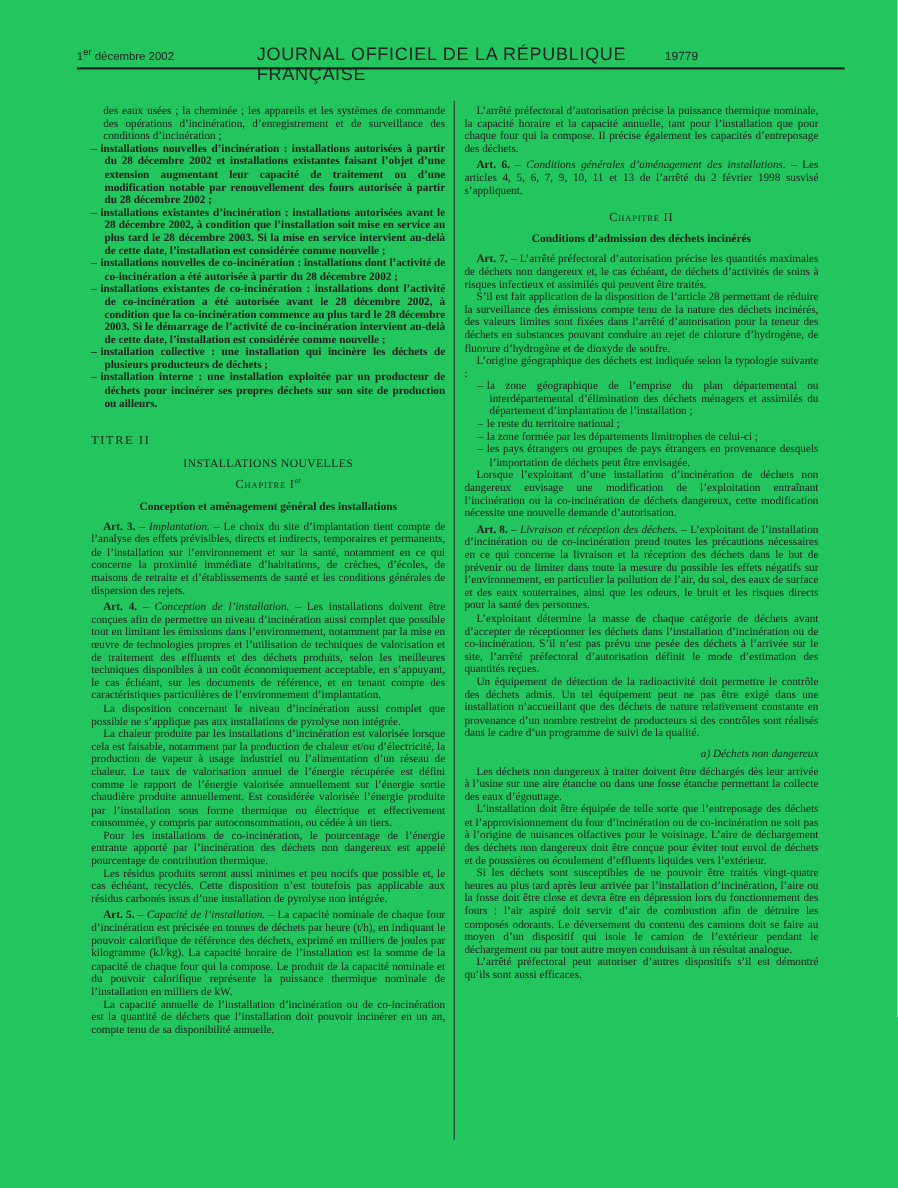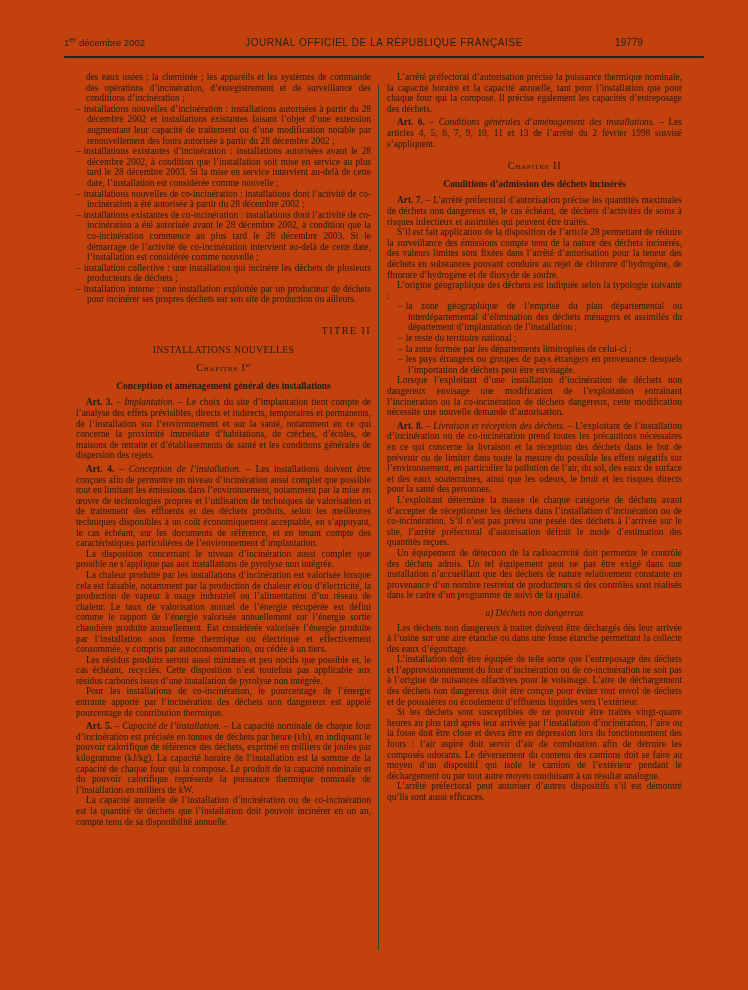--- a/index.html
+++ b/index.html
@@ -1,55 +1,55 @@
 <!DOCTYPE html>
 <html lang="fr"><head>
 <meta charset="utf-8">
 <style>
   html,body{margin:0;padding:0;background:#efeeea;}
   .page{
     width:748px;height:990px;position:relative;overflow:hidden;
-    background:#c2410c;color:#1d1c1a;
+    background:#22c55e;color:#1d1c1a;
     font-family:"Liberation Serif", serif;
   }
   
   .header-row{
     position:absolute;top:37px;left:64px;width:640px;
     display:flex;align-items:baseline;
     font-family:"Liberation Sans", sans-serif;color:#222;
   }
   .header-date{width:150px;font-size:9.5px;text-align:left;}
-  .header-title{flex:1;text-align:center;font-size:10px;letter-spacing:0.6px;}
-  .header-page{width:150px;text-align:center;font-size:10px;}
+  .header-title{flex:1;text-align:left;font-size:15px;letter-spacing:0.6px;}
+  .header-page{width:150px;text-align:left;font-size:10px;}
   .header-rule{position:absolute;top:56px;left:64px;width:640px;height:2px;background:#23221f;border-radius:1px;}
   
-  .cols{position:absolute;top:72px;left:76px;width:606px;display:flex;}
+  .cols{position:absolute;top:88px;left:76px;width:606px;display:flex;}
   .col{width:295px;font-size:9.35px;line-height:10.6px;text-align:justify;}
   .col-left{margin-right:16px;}
   .divider{position:absolute;left:378px;top:84px;height:866px;width:1px;background:#3a3936;}
   
   p{margin:0;}
   .para{text-indent:10px;}
   .cont{margin-left:10px;text-indent:0;}
-  .li{padding-left:11px;text-indent:-11px;}
+  .li{padding-left:11px;text-indent:-11px;font-weight:bold;}
   .li .mk{padding-right:3px;}
   .li2{padding-left:21px;text-indent:-10px;}
   .li2 .mk{padding-right:3px;}
   .art{margin-top:3px;}
   .artnum{font-weight:700;}
   .arttitle{font-style:italic;}
   
-  .h-titre{margin-top:21px;text-align:right;font-size:10.2px;letter-spacing:1.4px;text-indent:0;}
+  .h-titre{margin-top:21px;text-align:left;font-size:10.2px;letter-spacing:1.4px;text-indent:0;}
   .h-section{margin-top:8px;text-align:center;font-weight:400;font-size:9.6px;letter-spacing:0.4px;}
   .h-chap{margin-top:8px;text-align:center;font-size:10.3px;}
   .h-chap .sc{font-variant:small-caps;letter-spacing:0.7px;}
   .h-chap sup{font-size:6.5px;}
   .h-chaptitle{margin-top:7px;margin-bottom:6px;text-align:center;font-weight:700;font-size:9.5px;}
   .sp-lg{margin-top:12px;}
-  .h-sub{margin:7px 0 4px;text-align:center;font-style:italic;text-indent:0;}
+  .h-sub{margin:7px 0 4px;text-align:right;font-style:italic;text-indent:0;}
   sup{line-height:0;}
 </style>
 </head>
 <body>
 
 <div class="page">
 
   <div class="header-row">
     <div class="header-date"><span>1</span><sup>er</sup><span> décembre 2002</span></div>
     <div class="header-title">JOURNAL OFFICIEL DE LA RÉPUBLIQUE FRANÇAISE</div>
@@ -75,22 +75,22 @@
       <div class="h-section">INSTALLATIONS NOUVELLES</div>
       <div class="h-chap"><span class="sc">Chapitre I</span><sup>er</sup></div>
       <div class="h-chaptitle">Conception et aménagement général des installations</div>
 
       <p class="para art"><span class="artnum">Art. 3.</span><span> – </span><span class="arttitle">Implantation.</span><span> – </span><span>Le choix du site d’implantation tient compte de l’analyse des effets prévisibles, directs et indirects, temporaires et permanents, de l’installation sur l’environnement et sur la santé, notamment en ce qui concerne la proximité immédiate d’habitations, de crèches, d’écoles, de maisons de retraite et d’établissements de santé et les conditions générales de dispersion des rejets.</span></p>
 
       <p class="para art"><span class="artnum">Art. 4.</span><span> – </span><span class="arttitle">Conception de l’installation.</span><span> – </span><span>Les installations doivent être conçues afin de permettre un niveau d’incinération aussi complet que possible tout en limitant les émissions dans l’environnement, notamment par la mise en œuvre de technologies propres et l’utilisation de techniques de valorisation et de traitement des effluents et des déchets produits, selon les meilleures techniques disponibles à un coût économiquement acceptable, en s’appuyant, le cas échéant, sur les documents de référence, et en tenant compte des caractéristiques particulières de l’environnement d’implantation.</span></p>
 
       <p class="para">La disposition concernant le niveau d’incinération aussi complet que possible ne s’applique pas aux installations de pyrolyse non intégrée.</p>
       <p class="para">La chaleur produite par les installations d’incinération est valorisée lorsque cela est faisable, notamment par la production de chaleur et/ou d’électricité, la production de vapeur à usage industriel ou l’alimentation d’un réseau de chaleur. Le taux de valorisation annuel de l’énergie récupérée est défini comme le rapport de l’énergie valorisée annuellement sur l’énergie sortie chaudière produite annuellement. Est considérée valorisée l’énergie produite par l’installation sous forme thermique ou électrique et effectivement consommée, y compris par autoconsommation, ou cédée à un tiers.</p>
+      <p class="para">Pour les installations de co-incinération, le pourcentage de l’énergie entrante apporté par l’incinération des déchets non dangereux est appelé pourcentage de contribution thermique.</p>
       <p class="para">Les résidus produits seront aussi minimes et peu nocifs que possible et, le cas échéant, recyclés. Cette disposition n’est toutefois pas applicable aux résidus carbonés issus d’une installation de pyrolyse non intégrée.</p>
-      <p class="para">Pour les installations de co-incinération, le pourcentage de l’énergie entrante apporté par l’incinération des déchets non dangereux est appelé pourcentage de contribution thermique.</p>
 
       <p class="para art"><span class="artnum">Art. 5.</span><span> – </span><span class="arttitle">Capacité de l’installation.</span><span> – </span><span>La capacité nominale de chaque four d’incinération est précisée en tonnes de déchets par heure (t/h), en indiquant le pouvoir calorifique de référence des déchets, exprimé en milliers de joules par kilogramme (kJ/kg). La capacité horaire de l’installation est la somme de la capacité de chaque four qui la compose. Le produit de la capacité nominale et du pouvoir calorifique représente la puissance thermique nominale de l’installation en milliers de kW.</span></p>
 
       <p class="para">La capacité annuelle de l’installation d’incinération ou de co-incinération est la quantité de déchets que l’installation doit pouvoir incinérer en un an, compte tenu de sa disponibilité annuelle.</p>
     </div>
 
     <div class="col">
       <p class="para">L’arrêté préfectoral d’autorisation précise la puissance thermique nominale, la capacité horaire et la capacité annuelle, tant pour l’installation que pour chaque four qui la compose. Il précise également les capacités d’entreposage des déchets.</p>
 
       <p class="para art"><span class="artnum">Art. 6.</span><span> – </span><span class="arttitle">Conditions générales d’aménagement des installations.</span><span> – </span><span>Les articles 4, 5, 6, 7, 9, 10, 11 et 13 de l’arrêté du 2 février 1998 susvisé s’appliquent.</span></p>

